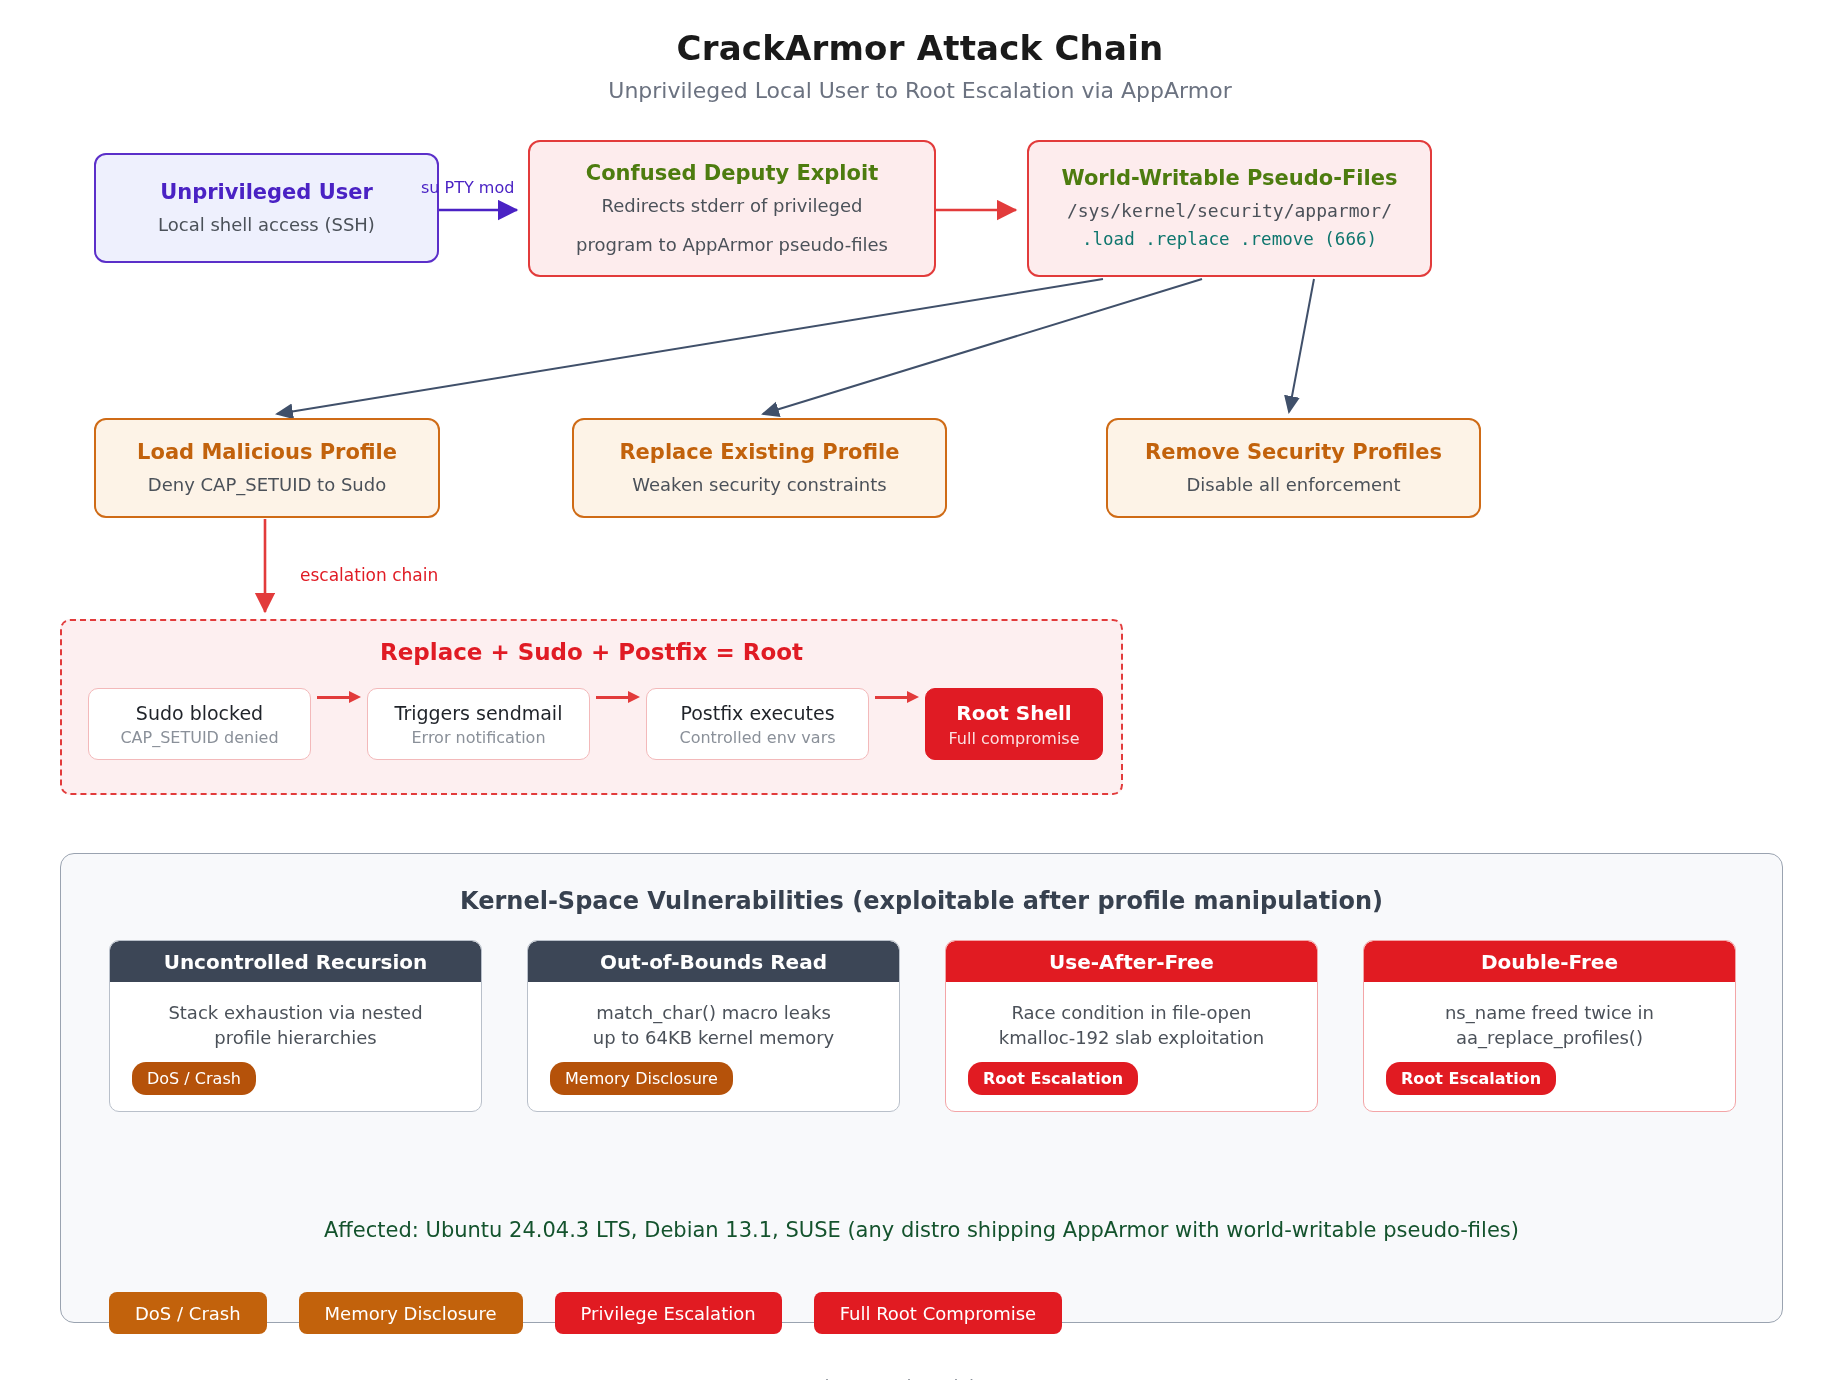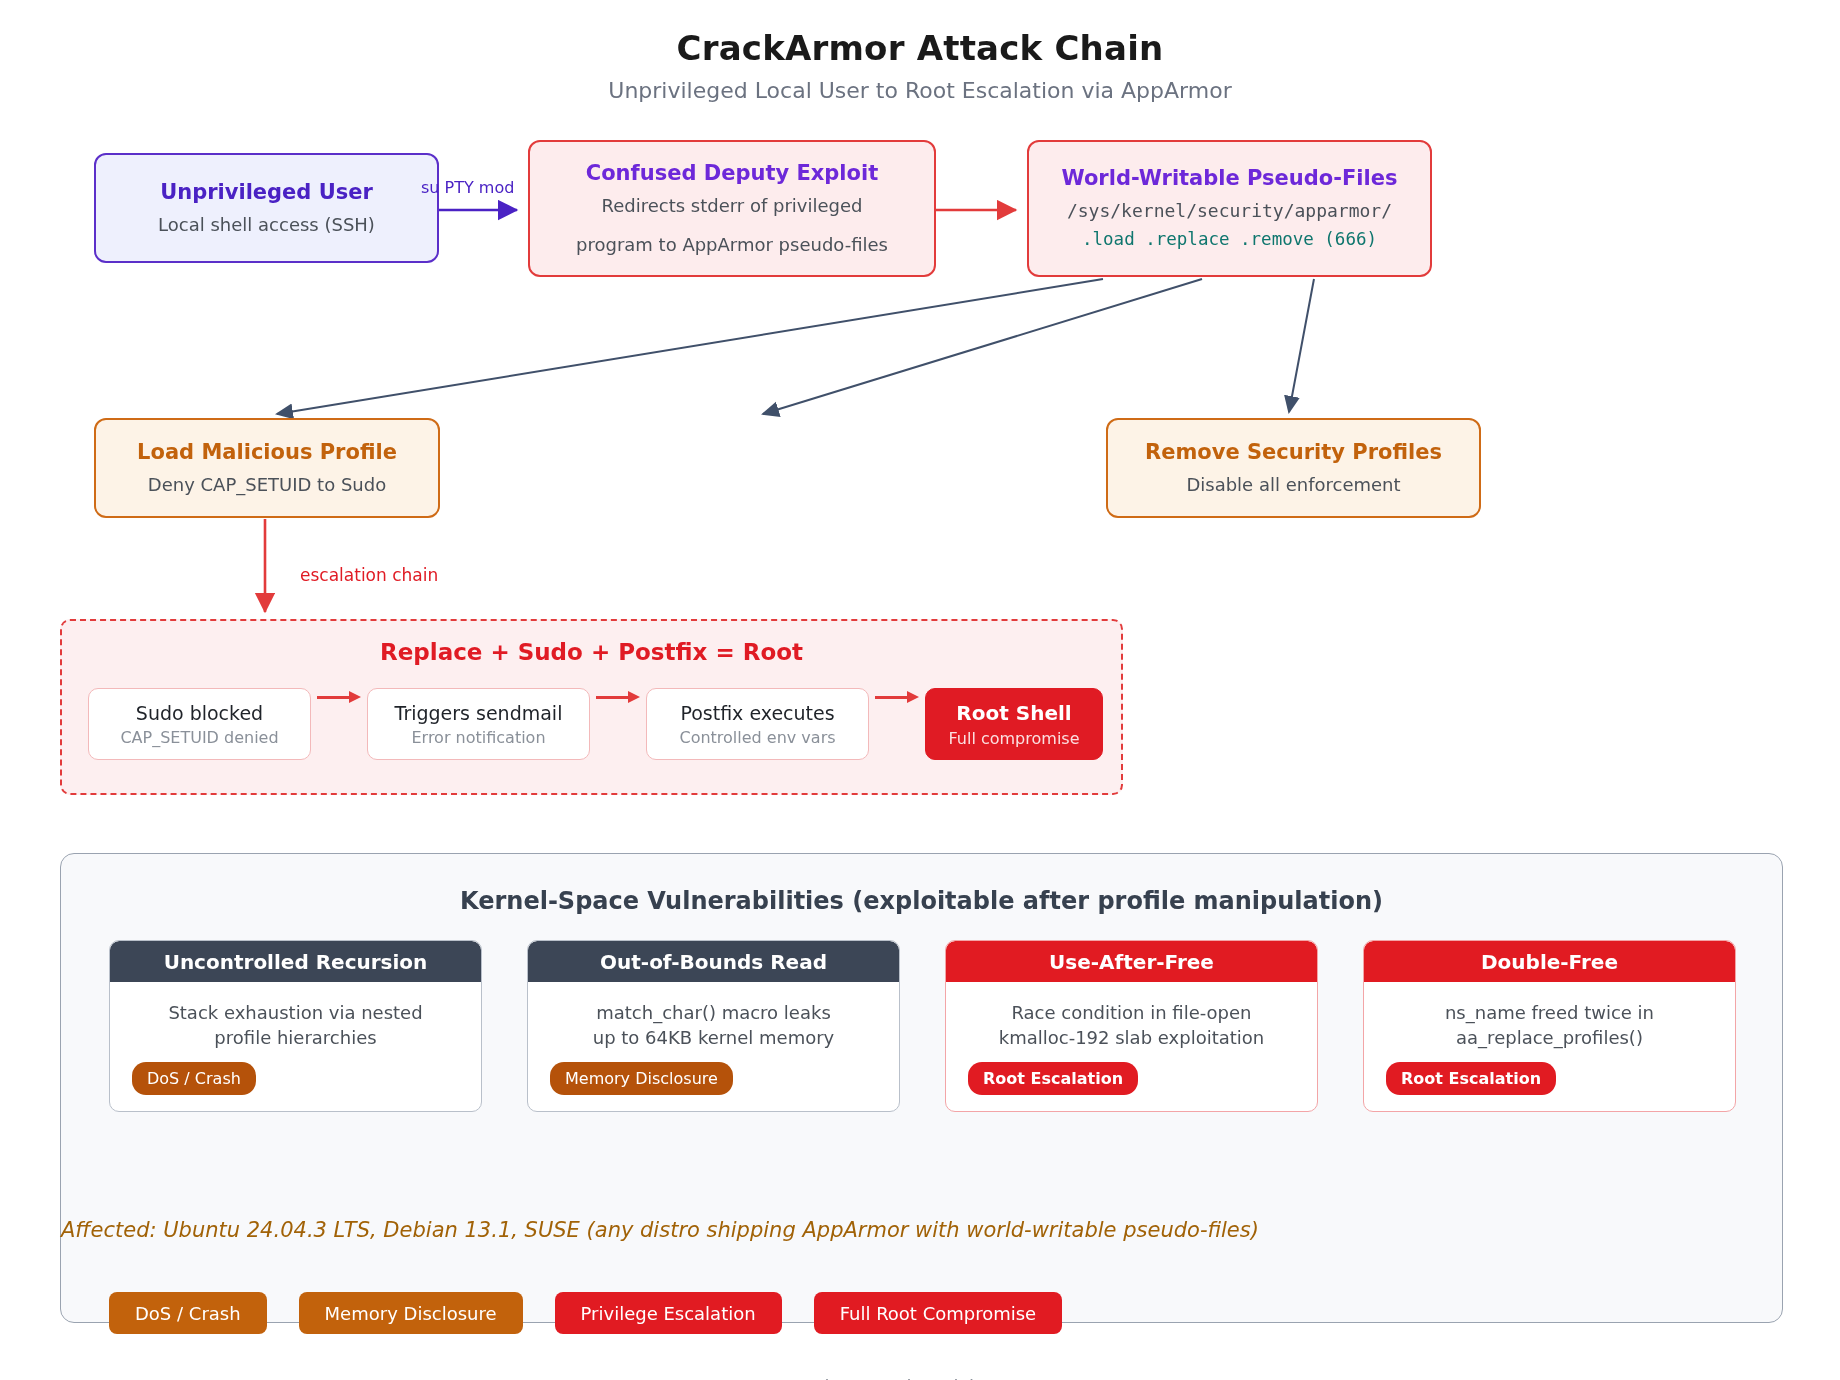--- a/index.html
+++ b/index.html
@@ -64,21 +64,21 @@
     background: #eef0fd;
     border: 2.5px solid #5b2fc9;
   }
   .node-user .n-title { color: #4a22c4; }
 
   
   .node-red {
     background: #fdeced;
     border: 2.5px solid #e23b3b;
   }
-  .node-red .n-title { color: #6d28d9; }
+  .node-red .n-title { color: #4d7c0f; }
 
   .node-exploit { left: 528px; top: 140px; width: 408px; height: 137px; }
   .node-pseudo  { left: 1027px; top: 140px; width: 405px; height: 137px; }
 
   .mono {
     font-family: "DejaVu Sans Mono", "Liberation Mono", monospace;
     font-size: 17.5px;
     line-height: 1.5;
   }
   .mono-gray { color: #4b5159; }
@@ -224,23 +224,23 @@
     border-radius: 14px;
     font-size: 16px;
     color: #ffffff;
   }
   .badge-orange { background: #b5520a; }
   .badge-red    { background: #e11b22; font-weight: bold; }
 
   .affected {
     position: absolute;
     left: 0; top: 364px; width: 100%;
+    text-align: center;
     font-size: 21px;
-    color: #a16207;
-    font-style: italic;
+    color: #14532d;
   }
   .legend {
     position: absolute;
     left: 48px; top: 438px;
     display: flex;
     gap: 32px;
   }
   .legend-item {
     height: 42px;
     border-radius: 8px;
@@ -332,20 +332,24 @@
   <div class="node node-red node-pseudo">
     <div class="n-title">World-Writable Pseudo-Files</div>
     <div class="n-sub mono mono-gray">/sys/kernel/security/apparmor/</div>
     <div class="mono mono-red" style="margin-top:2px;">.load .replace .remove (666)</div>
   </div>
 
   <div class="node node-orange node-load">
     <div class="n-title">Load Malicious Profile</div>
     <div class="n-sub">Deny CAP_SETUID to Sudo</div>
   </div>
+  <div class="node node-orange node-replace">
+    <div class="n-title">Replace Existing Profile</div>
+    <div class="n-sub">Weaken security constraints</div>
+  </div>
   <div class="node node-orange node-remove">
     <div class="n-title">Remove Security Profiles</div>
     <div class="n-sub">Disable all enforcement</div>
   </div>
 
   <div class="edge-label-red" style="left:300px; top:565px;">escalation chain</div>
 
   <div class="esc-group">
     <div class="esc-title">Replace + Sudo + Postfix = Root</div>
     <div class="esc-steps">

